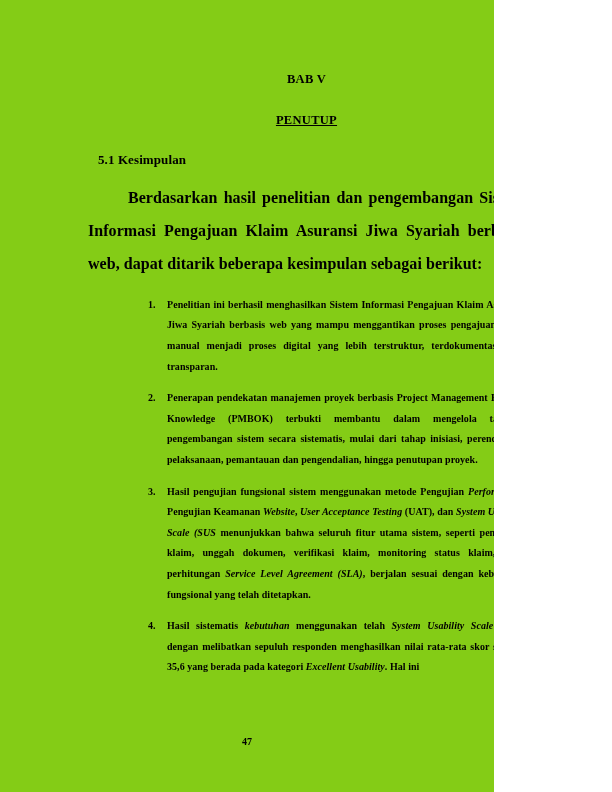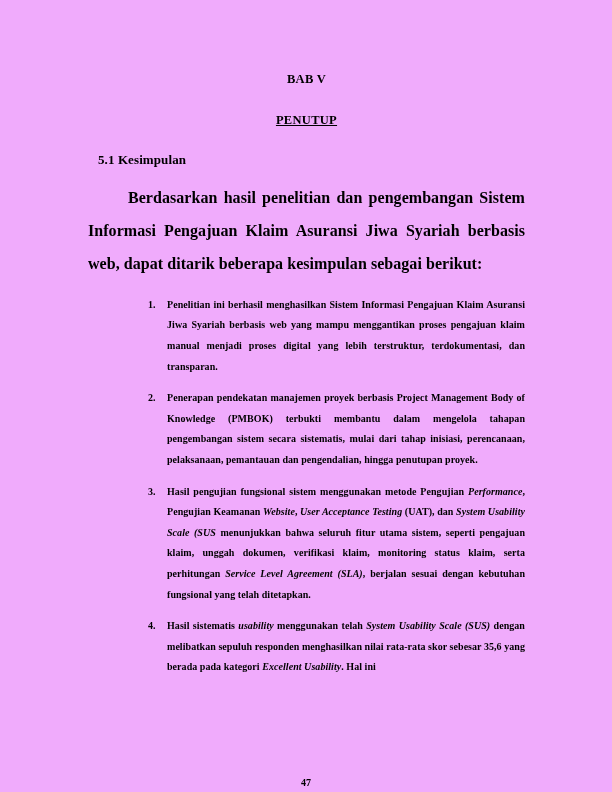--- a/index.html
+++ b/index.html
@@ -2,23 +2,23 @@
 <html><head>
 <meta charset="utf-8">
 <style>
   html, body {
     margin: 0;
     padding: 0;
     background: #ffffff;
   }
   .page {
     position: relative;
-    width: 612px;
+    width: 494px;
     height: 792px;
-    background: #f0abfc;
+    background: #84cc16;
     font-family: "Liberation Serif", "DejaVu Serif", serif;
     color: #000000;
     overflow: hidden;
     box-sizing: border-box;
   }
   .content {
     position: absolute;
     left: 88px;
     top: 72px;
     width: 437px;
@@ -79,21 +79,20 @@
   }
 
   .page-number {
     position: absolute;
     left: 0;
     right: 0;
     top: 736px;
     text-align: center;
     font-size: 10px;
     font-weight: bold;
-    margin-top: 41px;
   }
 </style>
 </head>
 <body>
 
 <div class="page">
 
   <div class="content">
 
     <h1 class="chapter-title">BAB V</h1>
@@ -101,20 +100,20 @@
     <h2 class="chapter-subtitle">PENUTUP</h2>
 
     <h3 class="section-heading">5.1 Kesimpulan</h3>
 
     <p class="body-par">Berdasarkan hasil penelitian dan pengembangan Sistem Informasi Pengajuan Klaim Asuransi Jiwa Syariah berbasis web, dapat ditarik beberapa kesimpulan sebagai berikut:</p>
 
     <ol class="num-list" id="conclusions-list">
         <li class="num-item"><span class="num-marker">1.</span><span>Penelitian ini berhasil menghasilkan Sistem Informasi Pengajuan Klaim Asuransi Jiwa Syariah berbasis web yang mampu menggantikan proses pengajuan klaim manual menjadi proses digital yang lebih terstruktur, terdokumentasi, dan transparan.</span></li>
         <li class="num-item"><span class="num-marker">2.</span><span>Penerapan pendekatan manajemen proyek berbasis Project Management Body of Knowledge (PMBOK) terbukti membantu dalam mengelola tahapan pengembangan sistem secara sistematis, mulai dari tahap inisiasi, perencanaan, pelaksanaan, pemantauan dan pengendalian, hingga penutupan proyek.</span></li>
         <li class="num-item"><span class="num-marker">3.</span><span><span>Hasil pengujian fungsional sistem menggunakan metode Pengujian </span><i>Performance</i><span>, Pengujian Keamanan </span><i>Website</i><span>, </span><i>User Acceptance Testing</i><span> (UAT), dan </span><i>System Usability Scale (SUS</i><span> menunjukkan bahwa seluruh fitur utama sistem, seperti pengajuan klaim, unggah dokumen, verifikasi klaim, monitoring status klaim, serta perhitungan </span><i>Service Level Agreement (SLA)</i><span>, berjalan sesuai dengan kebutuhan fungsional yang telah ditetapkan.</span></span></li>
-        <li class="num-item"><span class="num-marker">4.</span><span><span>Hasil sistematis </span><i>usability</i><span> menggunakan telah </span><i>System Usability Scale (SUS)</i><span> dengan melibatkan sepuluh responden menghasilkan nilai rata-rata skor sebesar 35,6 yang berada pada kategori </span><i>Excellent Usability</i><span>. Hal ini</span></span></li>
+        <li class="num-item"><span class="num-marker">4.</span><span><span>Hasil sistematis </span><i>kebutuhan</i><span> menggunakan telah </span><i>System Usability Scale (SUS)</i><span> dengan melibatkan sepuluh responden menghasilkan nilai rata-rata skor sebesar 35,6 yang berada pada kategori </span><i>Excellent Usability</i><span>. Hal ini</span></span></li>
       </ol>
 
   </div>
 
   <div class="page-number">47</div>
 
 </div>
 
 </body></html>

